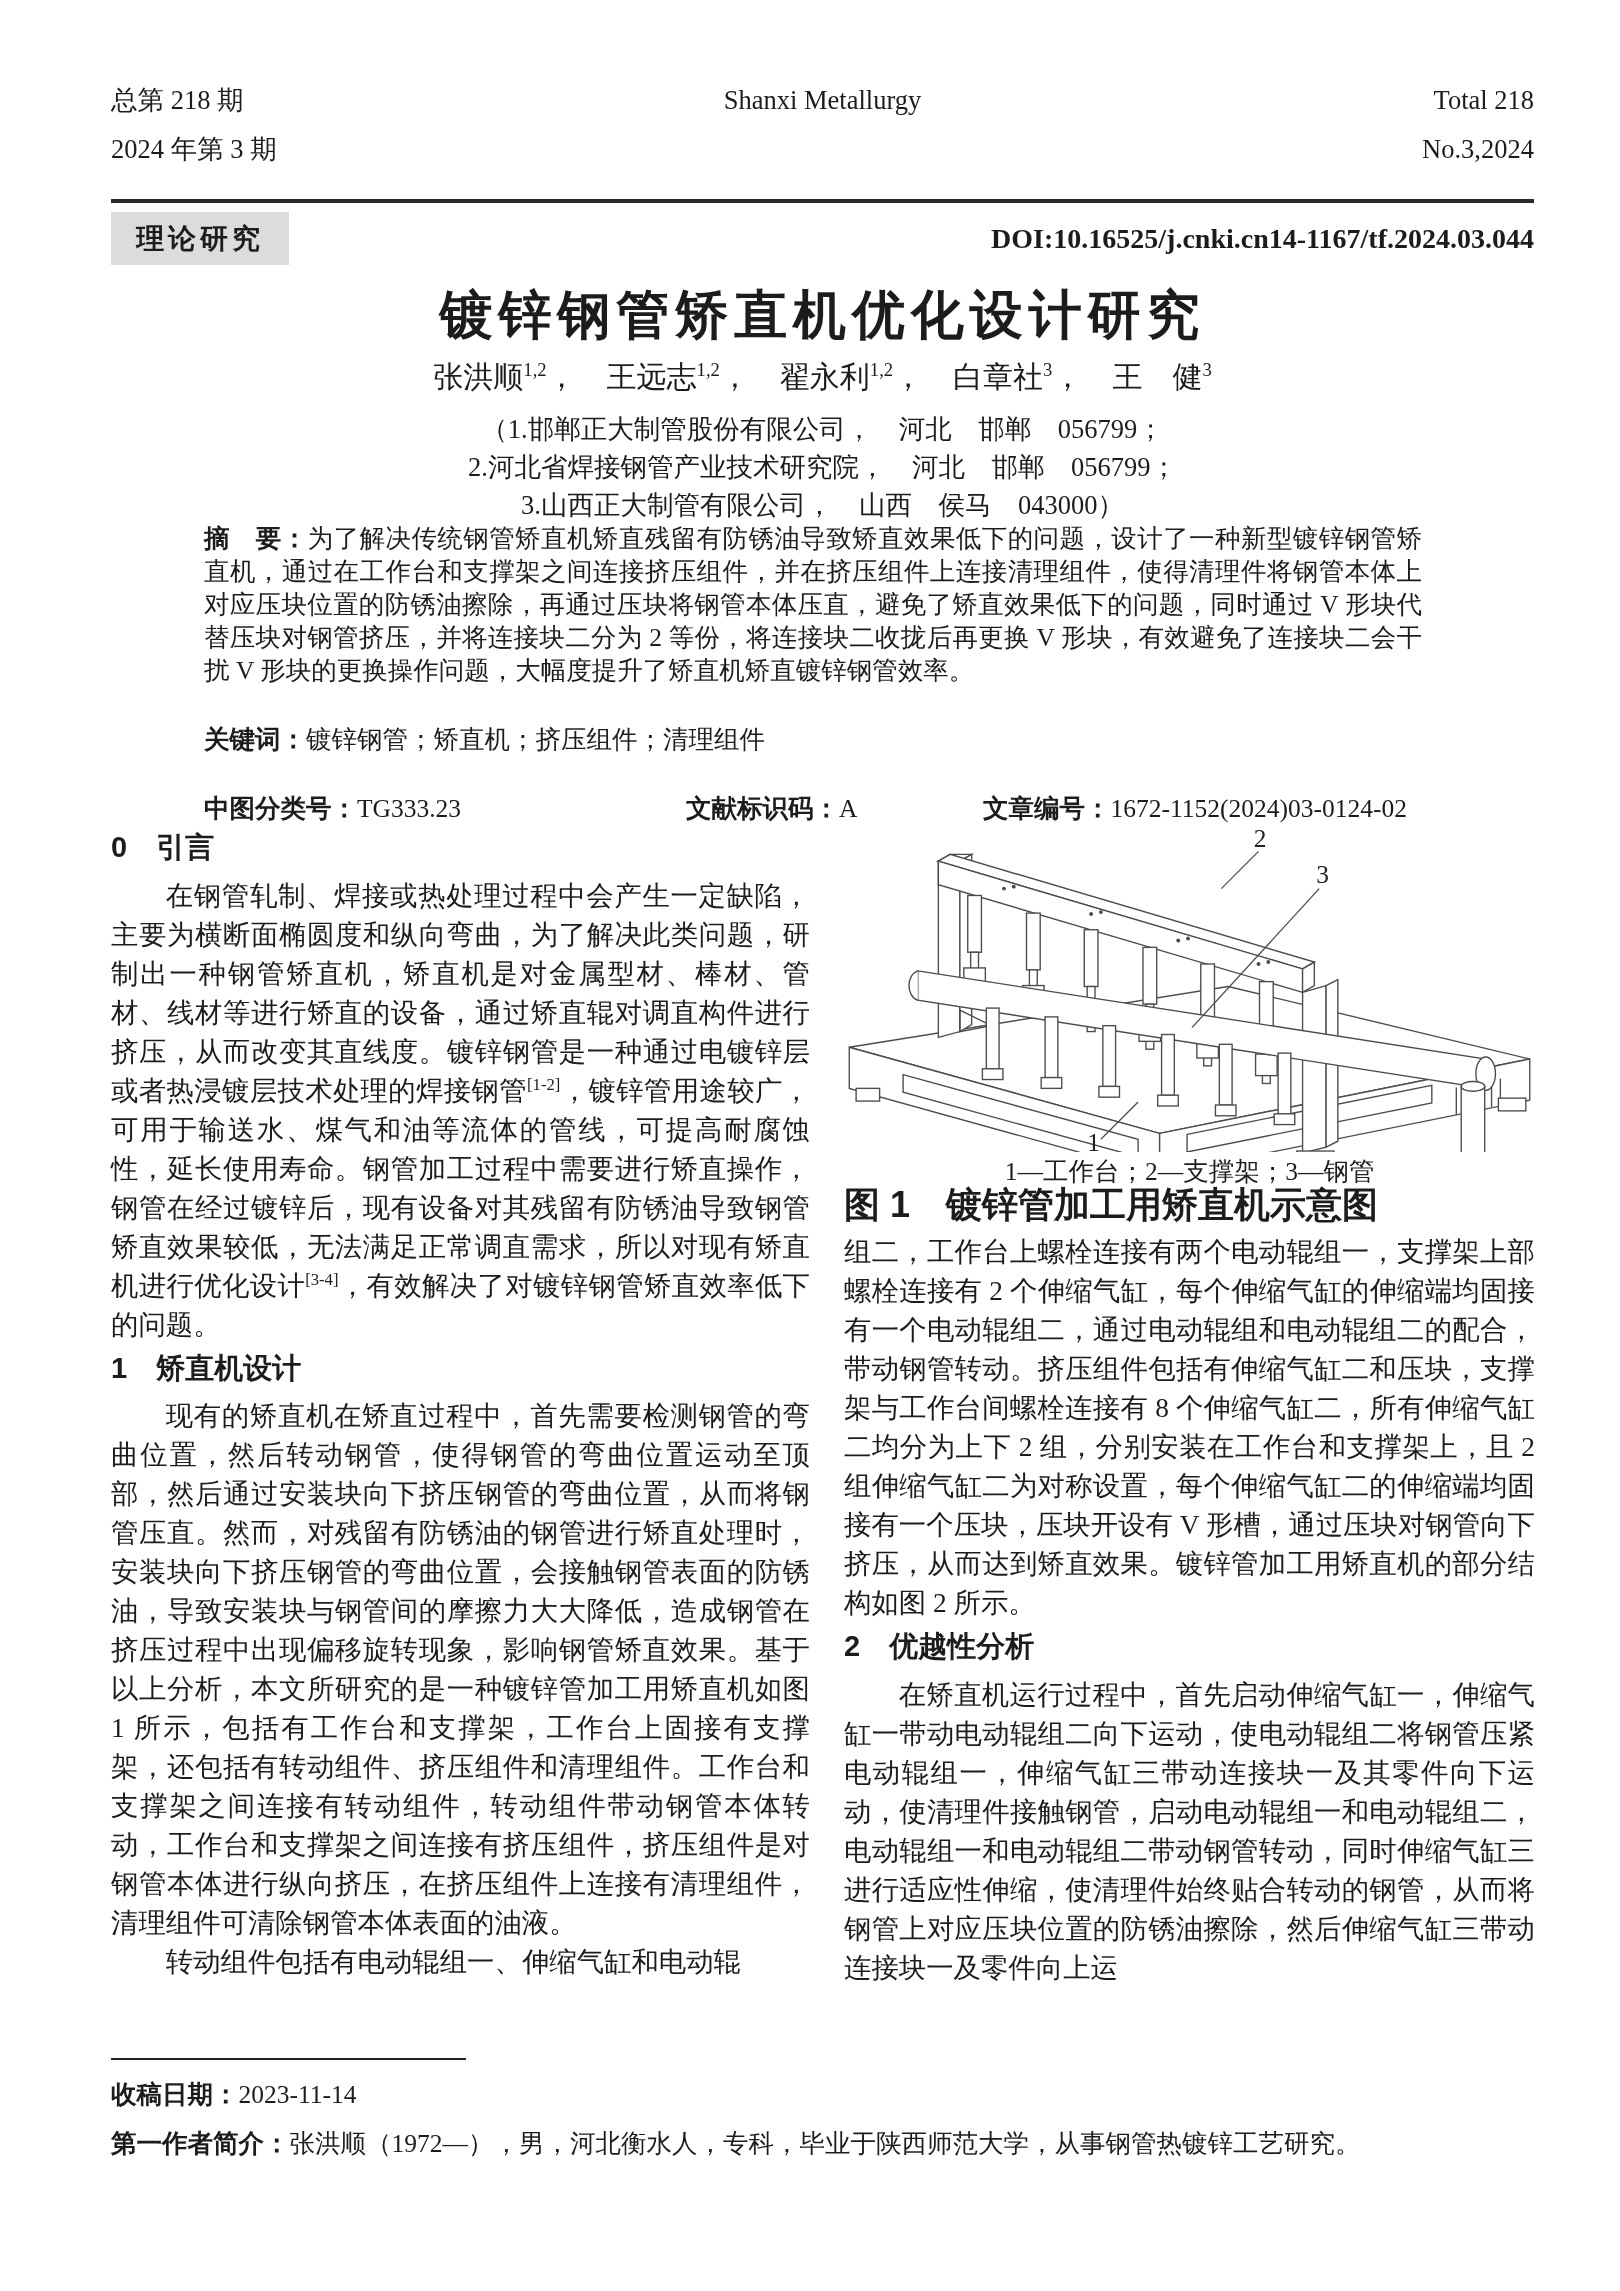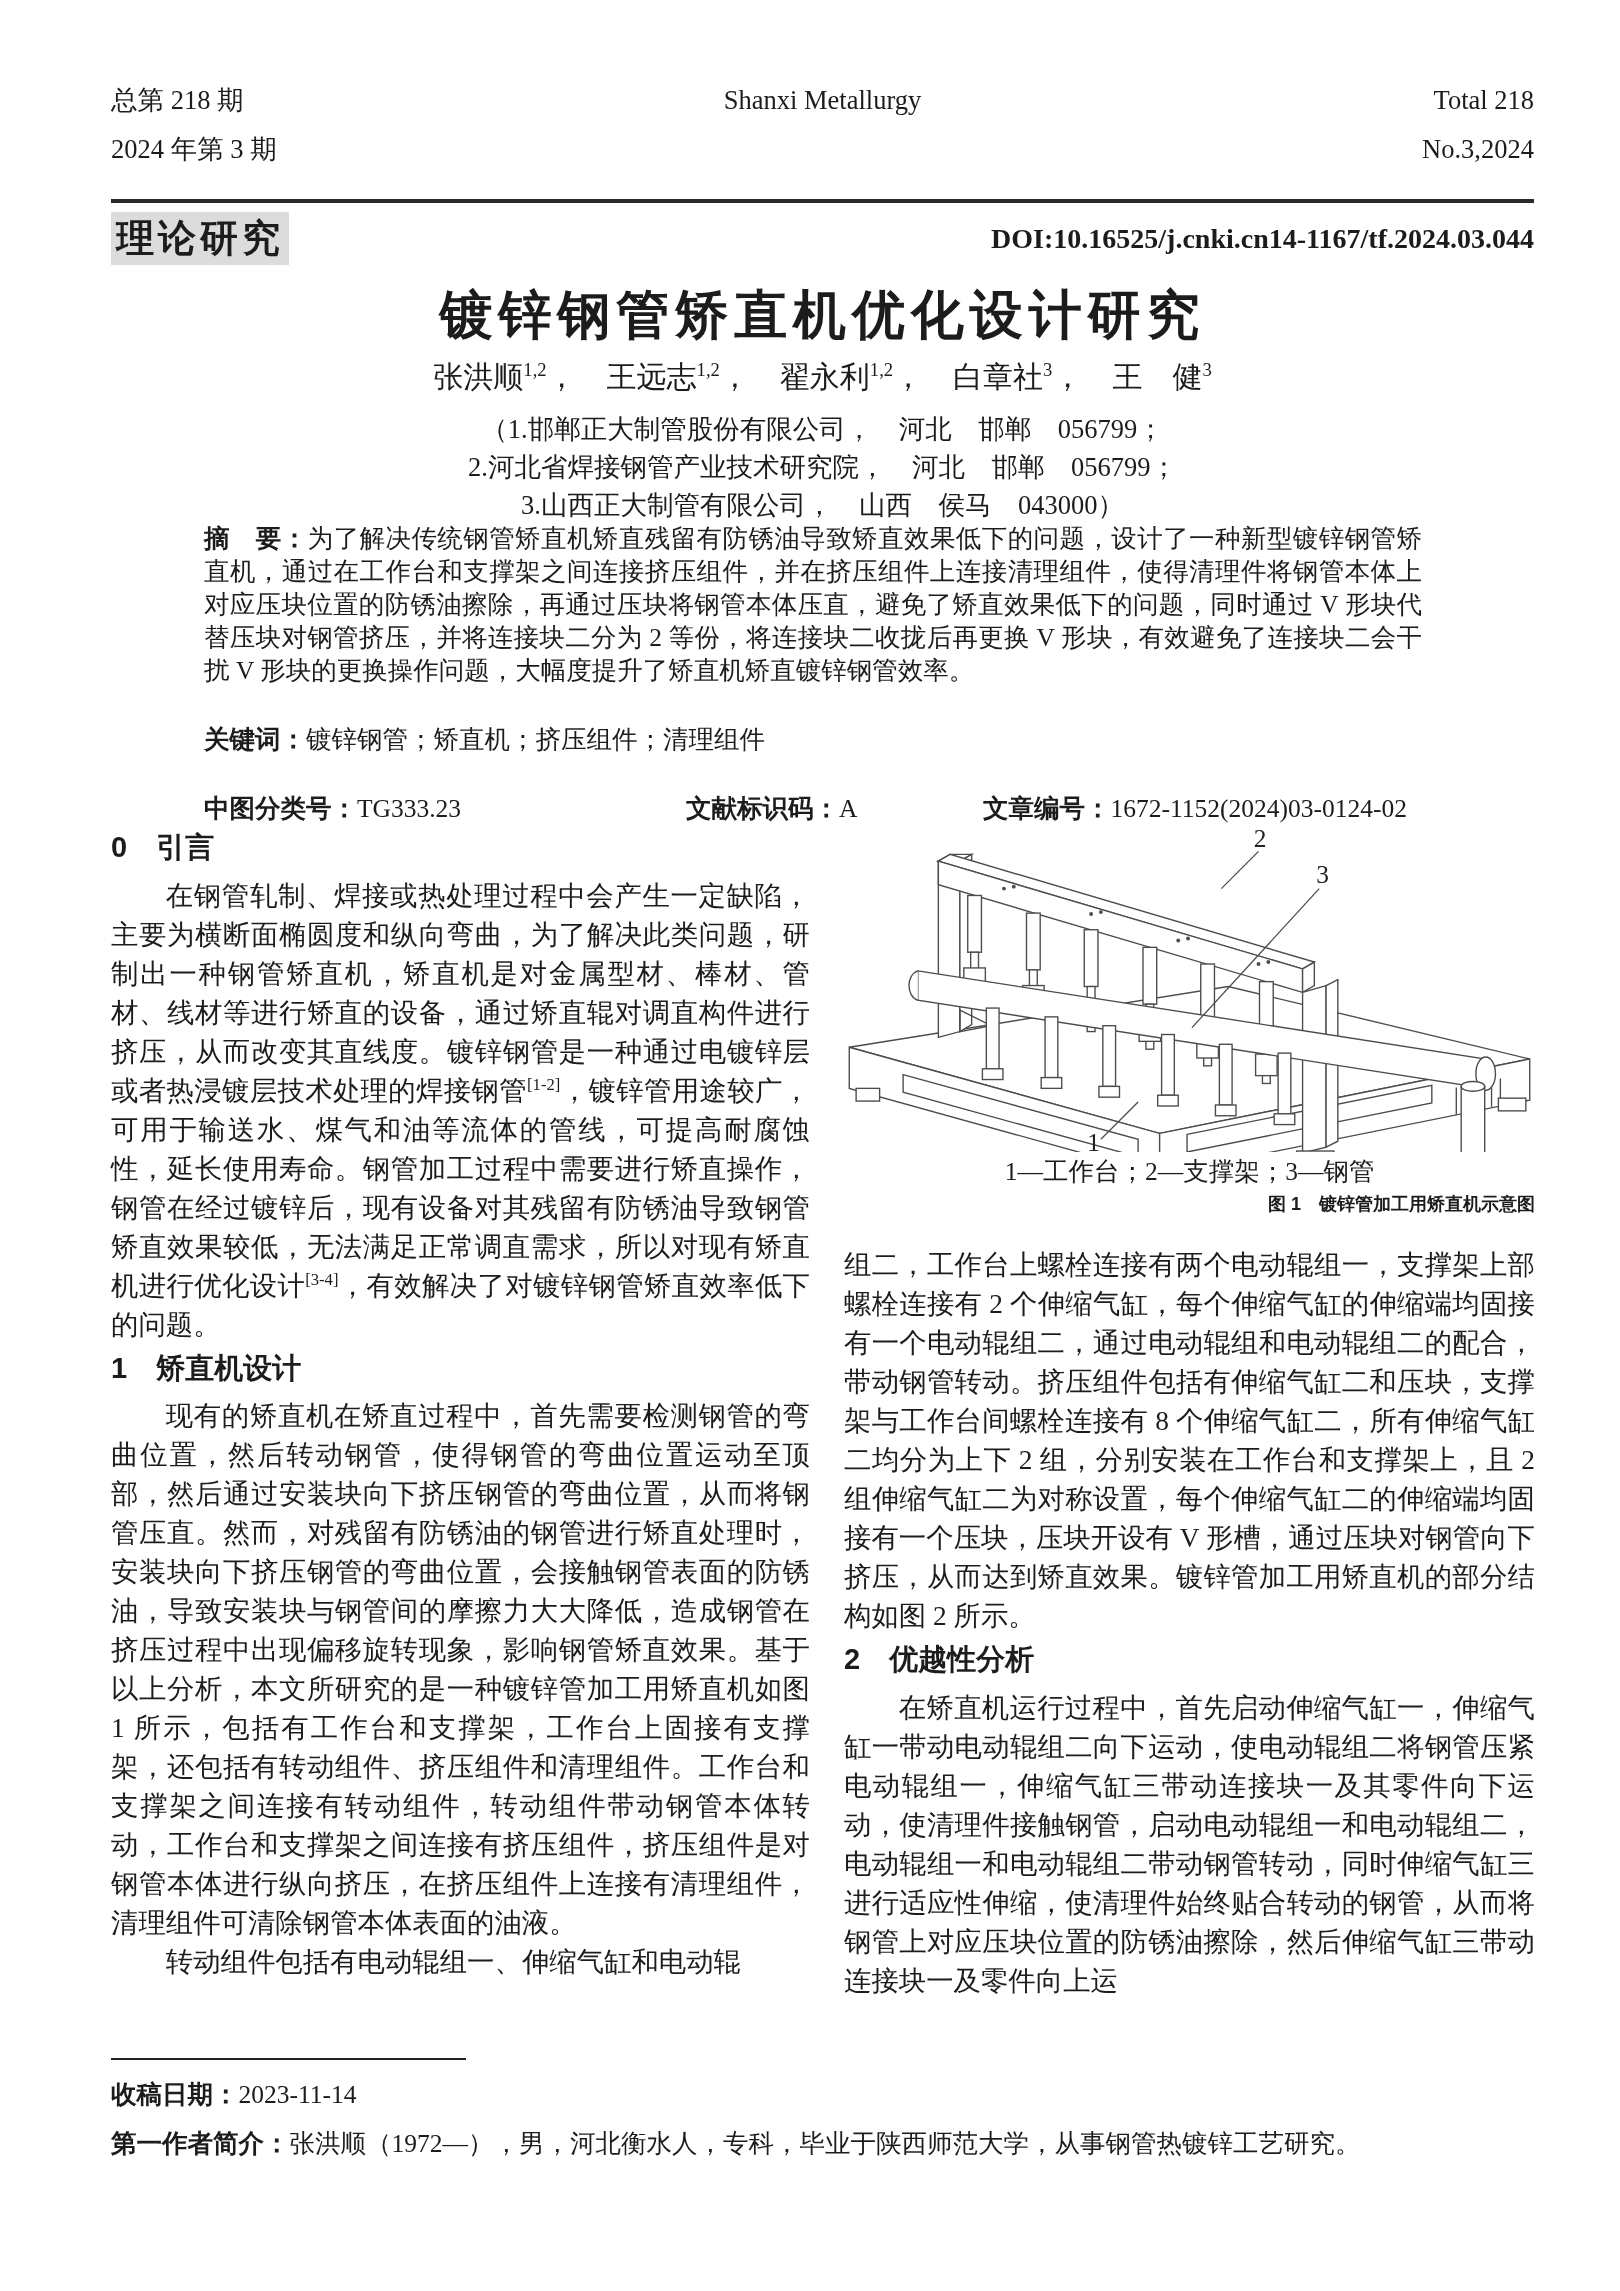--- a/index.html
+++ b/index.html
@@ -12,21 +12,21 @@
   
   .run-head{left:111px;top:76px;width:1423px;display:flex;align-items:flex-start;}
   .run-head .rh-left,.run-head .rh-right{width:323px;font-size:26.5px;line-height:49px;}
   .run-head .rh-center{flex:1;text-align:center;font-size:26.5px;line-height:49px;}
   .rh-right{text-align:right;}
   .journal-cn{font-size:30px;letter-spacing:7.8px;}
   .rule-top{left:111px;top:199px;width:1423px;height:3.9px;background:#2a2a2a;}
   
   .badge{left:111px;top:212px;width:178px;height:53px;background:#dcdcdc;
     display:flex;align-items:center;justify-content:center;
-    font-family:"Liberation Sans","DejaVu Sans",sans-serif;font-weight:bold;font-size:38px;letter-spacing:3.9px;}
+    font-family:"Liberation Sans","DejaVu Sans",sans-serif;font-weight:bold;font-size:28px;letter-spacing:3.9px;}
   .doi{left:111px;top:223px;width:1423px;text-align:right;font-weight:bold;font-size:28px;}
   
   .art-title{left:111px;top:280px;width:1423px;text-align:center;
     font-family:"Liberation Sans","DejaVu Sans",sans-serif;font-weight:bold;font-size:53px;letter-spacing:5.9px;}
   .authors{left:111px;top:357px;width:1423px;text-align:center;font-size:30px;}
   .authors sup{font-size:18.6px;}
   .affils{left:111px;top:410px;width:1423px;text-align:center;font-size:26.5px;line-height:38px;}
   
   .abstract{left:204px;top:522px;width:1218px;font-size:25.5px;line-height:33px;text-align:justify;}
   .abstract b,.kw b{font-family:"Liberation Sans","DejaVu Sans",sans-serif;font-weight:bold;}
@@ -42,22 +42,22 @@
   .col p{margin:0;}
   .col p.ind{text-indent:2em;}
   .col h2{font-family:"Liberation Sans","DejaVu Sans",sans-serif;font-weight:bold;
     font-size:29px;line-height:39px;margin:3.9px 0 9.8px 0;text-align:left;}
   .col h2 .snum{margin-right:29px;}
   .col sup{font-size:16.7px;line-height:0;}
   
   figure{margin:0;padding:0;}
   .fig-wrap svg{display:block;}
   .fig-legend{text-align:center;font-size:25.5px;line-height:31px;margin-top:4px;}
-  .fig-caption{text-align:right;font-family:"Liberation Sans","DejaVu Sans",sans-serif;
-    font-weight:bold;font-size:18px;line-height:35px;margin-bottom:24px;}
+  .fig-caption{text-align:left;font-family:"Liberation Sans","DejaVu Sans",sans-serif;
+    font-weight:bold;font-size:36px;line-height:35px;margin-bottom:11px;}
   
   .foot-rule{left:111px;top:2058px;width:355px;height:2px;background:#222;}
   .footnote{left:111px;top:2070px;width:1423px;font-size:25.5px;line-height:48px;}
   .footnote b{font-family:"Liberation Sans","DejaVu Sans",sans-serif;font-weight:bold;}
   
   .ln{fill:none;stroke:#4c4c4c;stroke-width:1.4;}
   .fw{fill:#ffffff;stroke:#4c4c4c;stroke-width:1.4;}
   .dot{fill:#4c4c4c;stroke:none;}
   .lead{stroke:#4c4c4c;stroke-width:1.3;fill:none;}
   .figlabel{font-family:"Liberation Serif","DejaVu Serif",serif;font-size:26px;fill:#222;}

